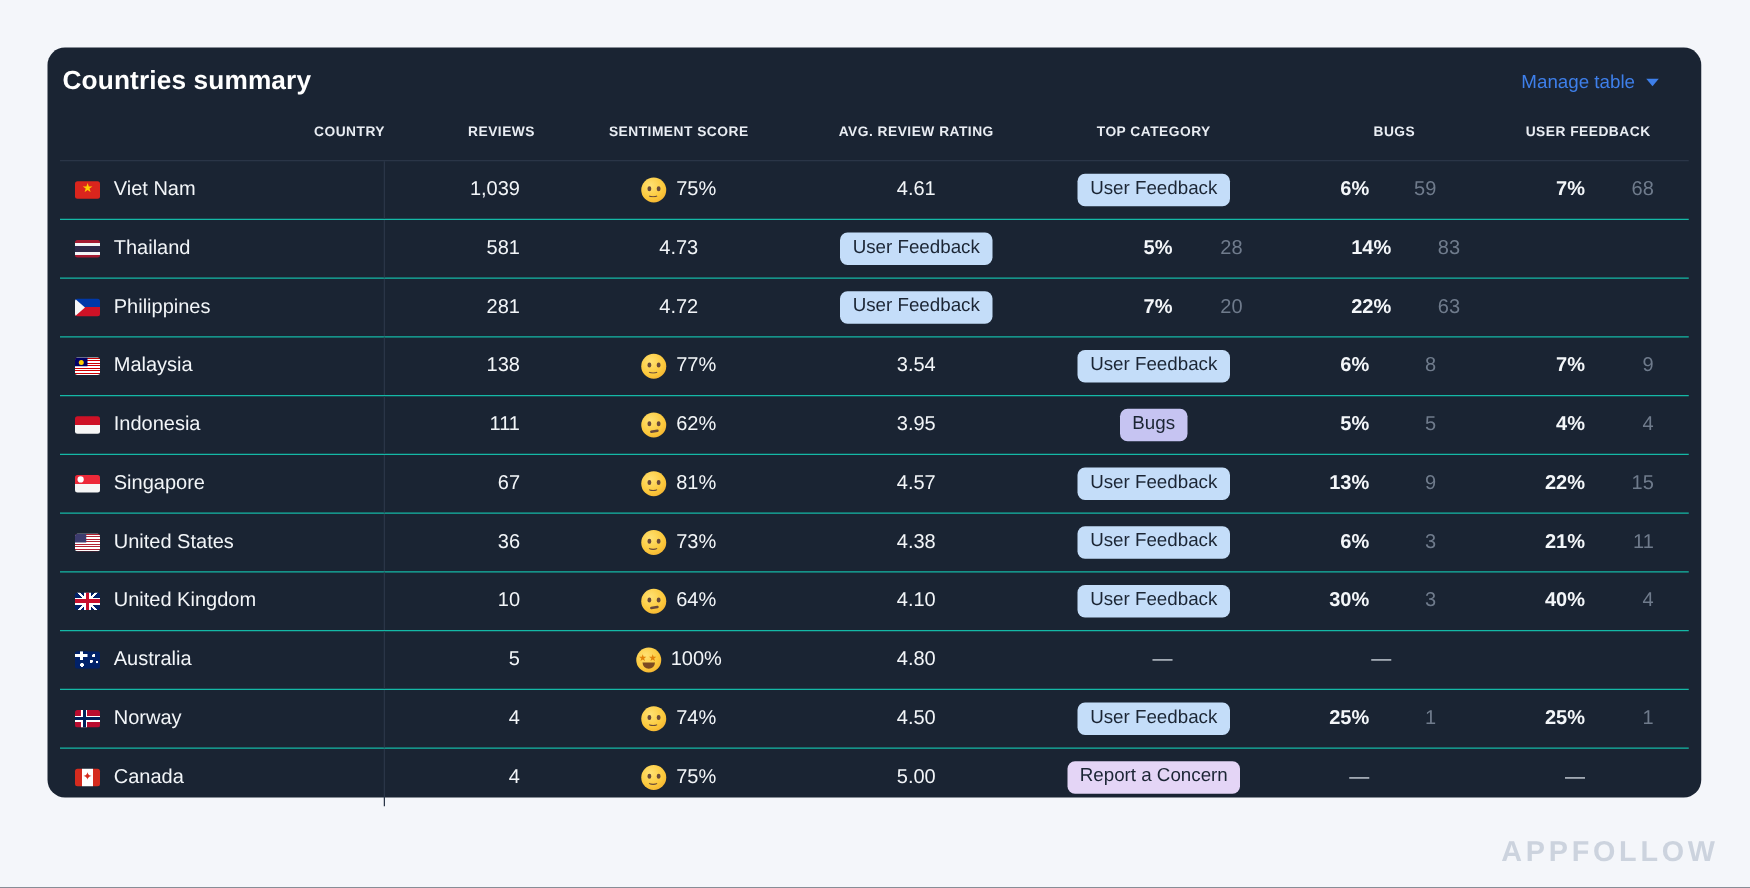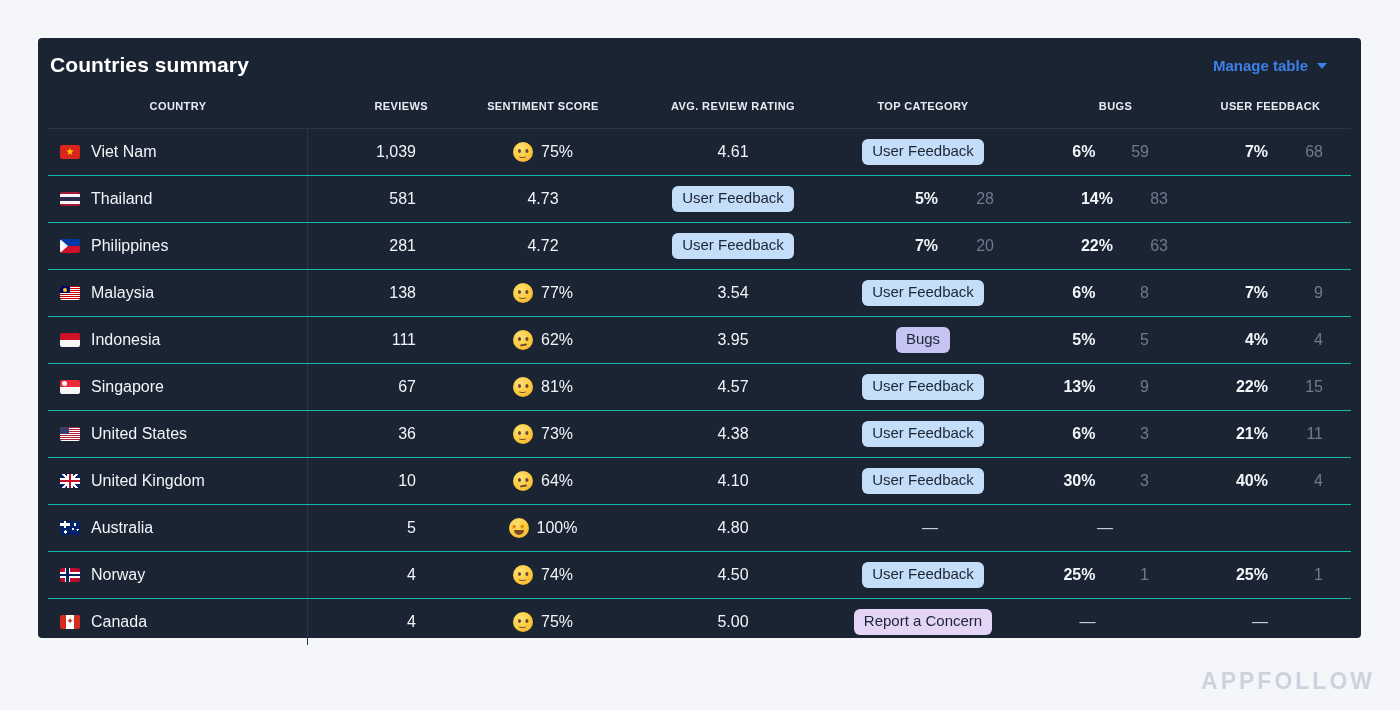--- a/index.html
+++ b/index.html
@@ -7,55 +7,55 @@
     width:1400px;height:710px;
     background:#f4f6fa;
     font-family:"Liberation Sans", sans-serif;
     position:relative;
     overflow:hidden;
   }
   .card{
     position:absolute;left:38px;top:38px;
     width:1323px;height:600px;
     background:#1a2433;
-    border-radius:4px;
+    border-radius:14px;
     box-sizing:border-box;
     padding:10px 10px 0 10px;
   }
   .card-top{
     height:34px;margin-bottom:2px;
     display:flex;align-items:center;justify-content:space-between;
     padding:0 24px 0 2px;
   }
   .title{
     color:#ffffff;font-size:21px;font-weight:700;letter-spacing:.1px;
   }
   .manage{
-    color:#3e7fea;font-size:15px;font-weight:700;
+    color:#3e7fea;font-size:15px;font-weight:400;
     display:flex;align-items:center;cursor:pointer;
   }
   .chev{
     width:0;height:0;margin-left:9px;margin-top:2px;
     border-left:5px solid transparent;border-right:5px solid transparent;
     border-top:6px solid #3e7fea;
   }
   
   .thead,.trow{
     display:grid;
     grid-template-columns:260px 120px 230px 150px 230px 155px 155px;
     align-items:center;
   }
   .thead{
     height:44px;
     border-bottom:1px solid #2a3547;
     color:#e9edf3;font-size:11px;font-weight:700;letter-spacing:.4px;
     white-space:nowrap;
   }
   .thead .hc{padding:0;}
-  .h-country{text-align:center;padding-left:12px;}
+  .h-country{text-align:right;padding-left:12px;}
   .h-reviews{text-align:right;padding-right:12px;}
   .h-center{text-align:center;}
   .h-bugs{text-align:center;padding-right:44px;}
   .h-fb{text-align:center;padding-right:25px;}
   .trow{
     height:46px;
     border-bottom:1px solid #14b8a6;
     color:#f2f5f8;font-size:16px;
   }
   .trow:last-child{border-bottom:none;}

